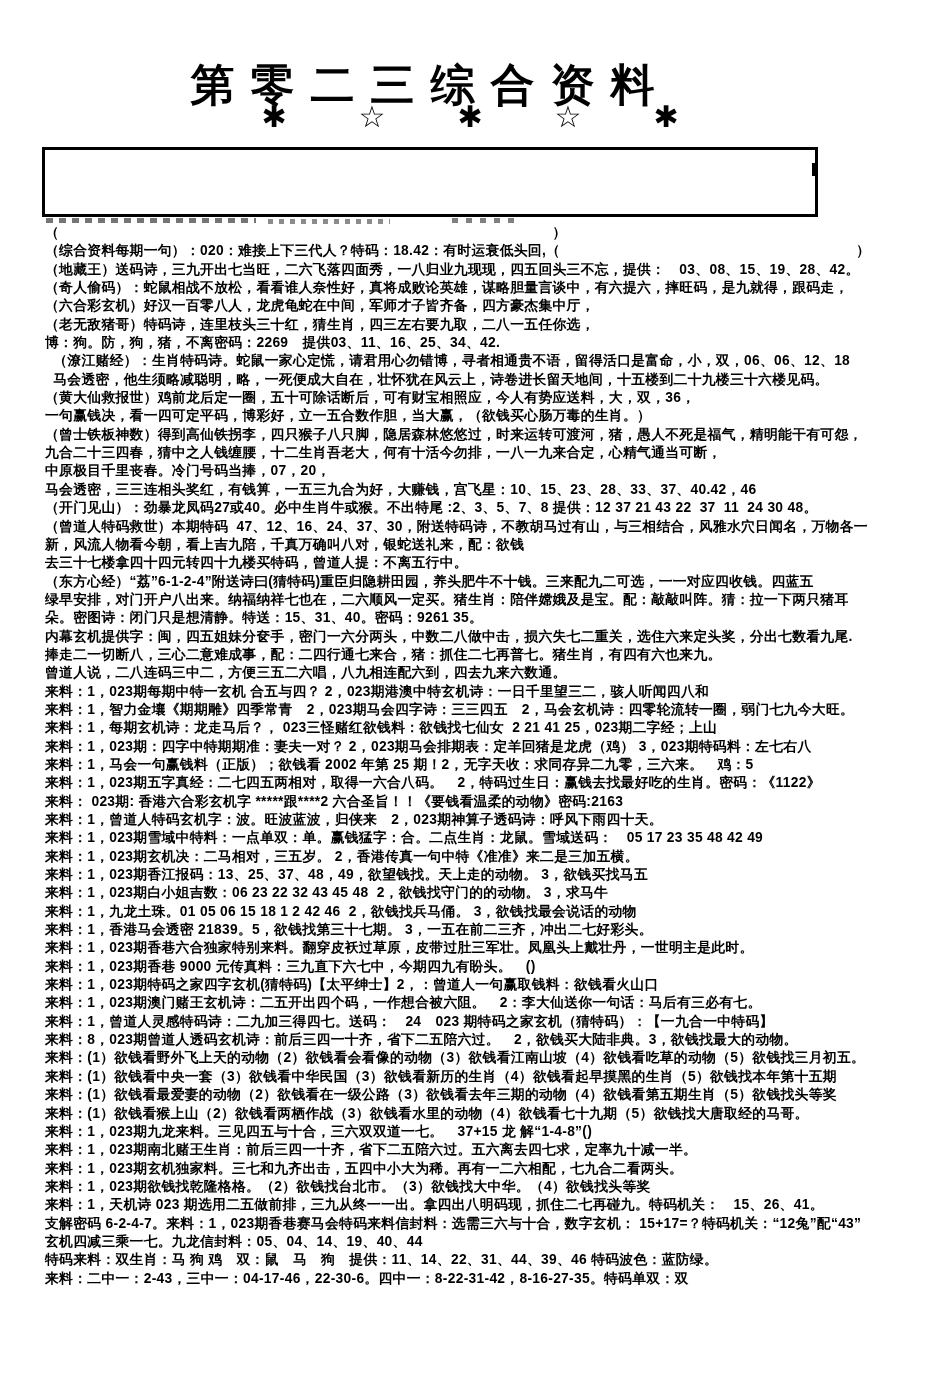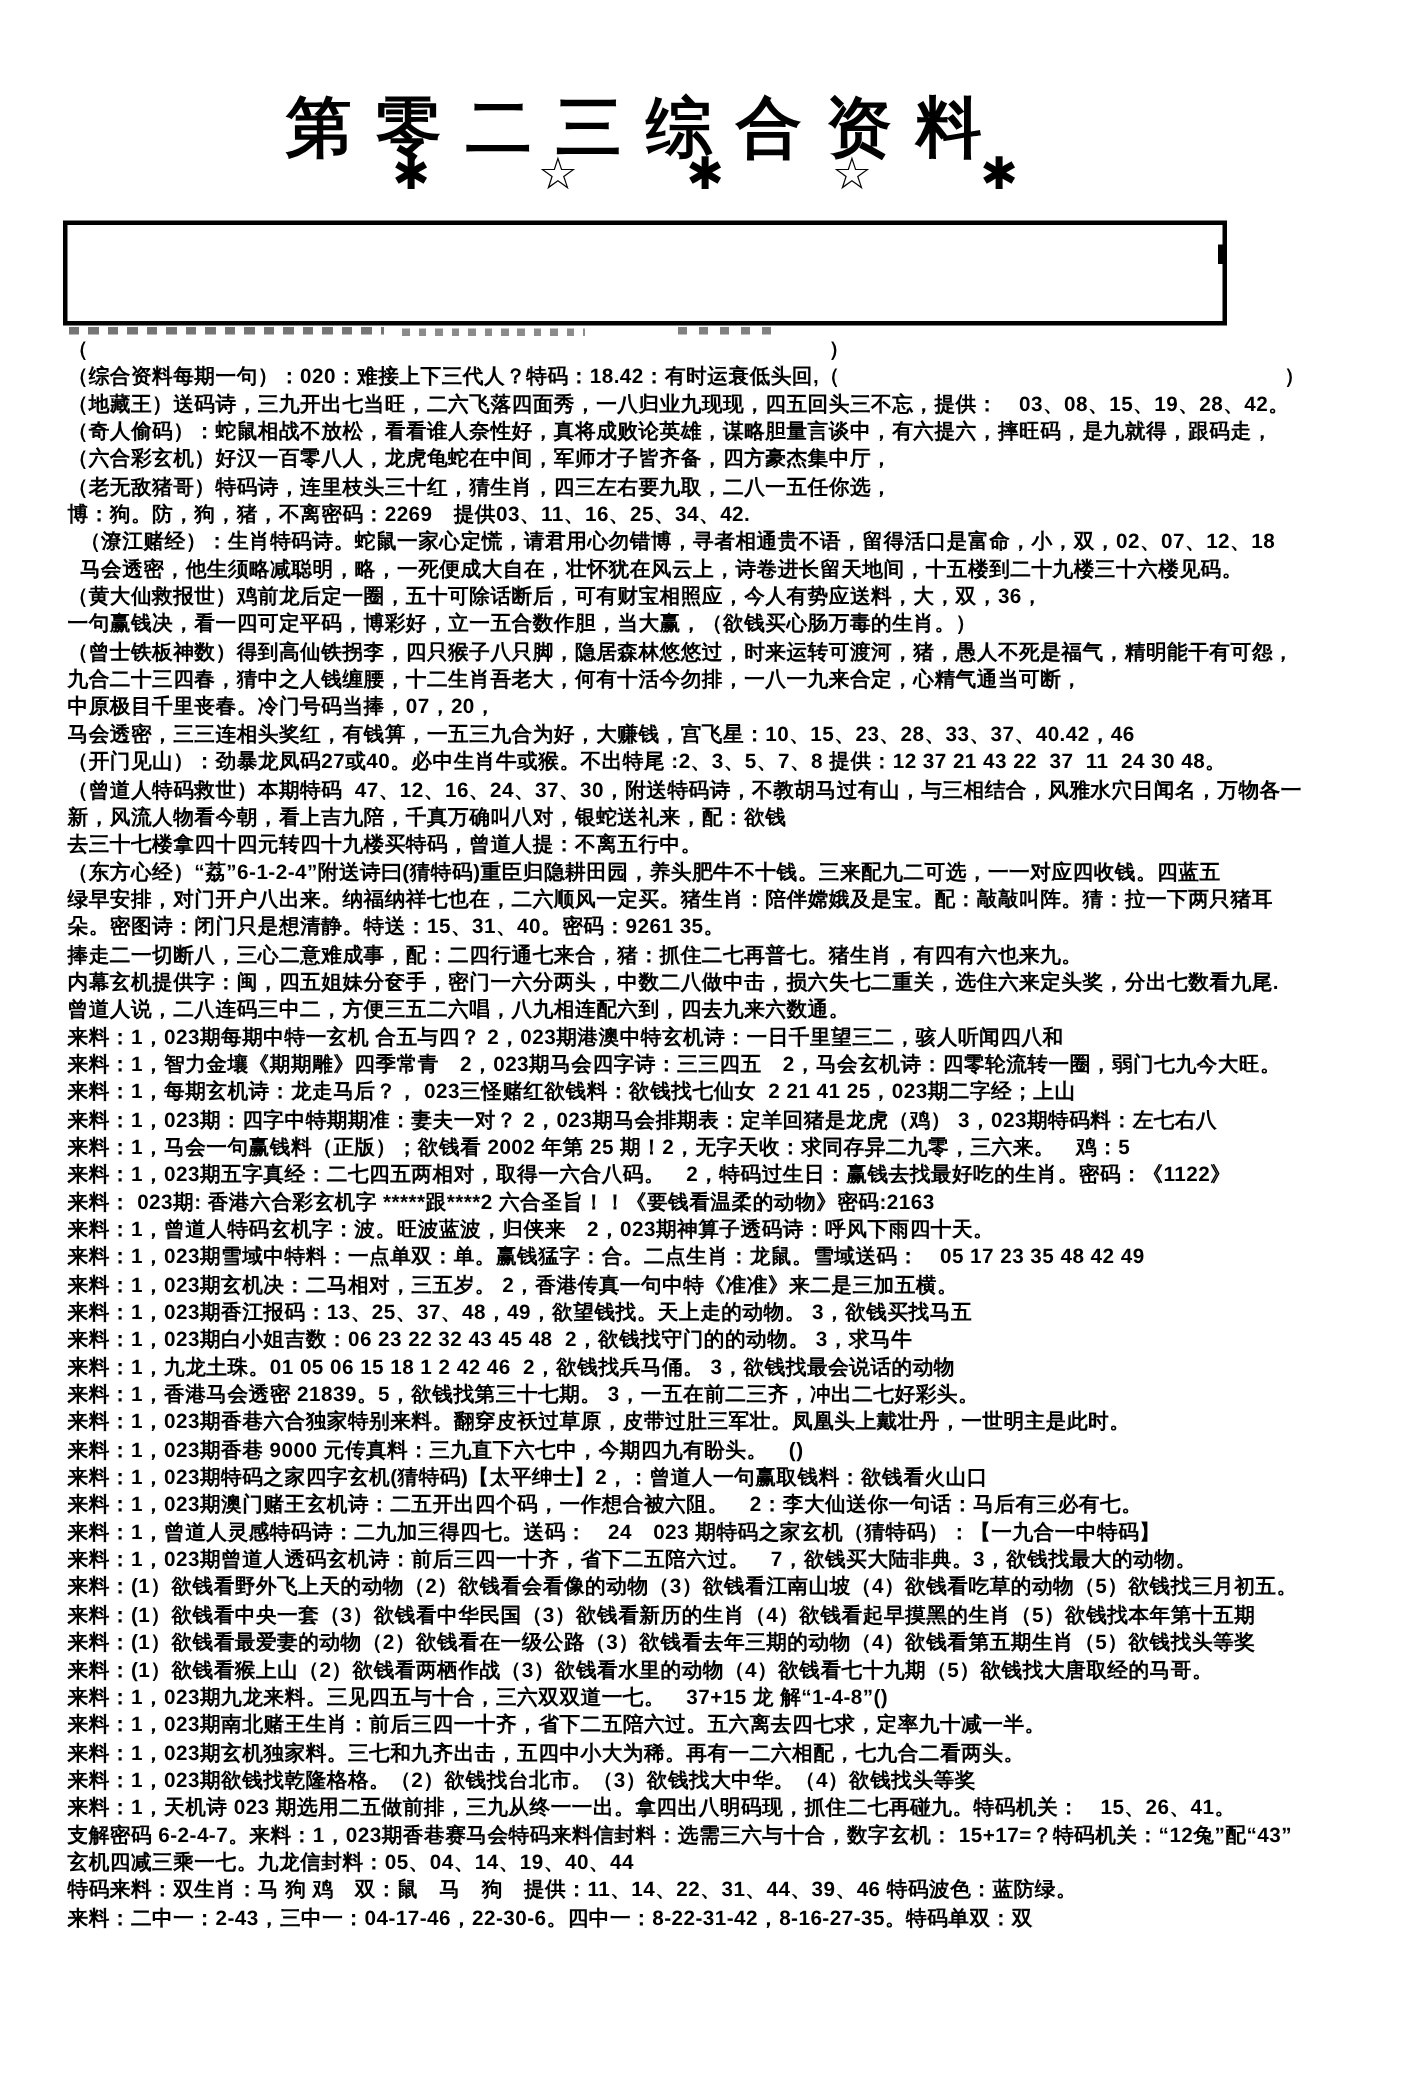--- a/index.html
+++ b/index.html
@@ -57,58 +57,58 @@
   <div class="smudge s3"></div>
 
   <div class="lines">
       <div class="line">（　　　　　　　　　　　　　　　　　　　　　　　　　　　　　　　　　　　）</div>
       <div class="line">（综合资料每期一句）：020：难接上下三代人？特码：18.42：有时运衰低头回,（　　　　　　　　　　　　　　　　　　　　　）</div>
       <div class="line">（地藏王）送码诗，三九开出七当旺，二六飞落四面秀，一八归业九现现，四五回头三不忘，提供：　03、08、15、19、28、42。</div>
       <div class="line">（奇人偷码）：蛇鼠相战不放松，看看谁人奈性好，真将成败论英雄，谋略胆量言谈中，有六提六，摔旺码，是九就得，跟码走，</div>
       <div class="line">（六合彩玄机）好汉一百零八人，龙虎龟蛇在中间，军师才子皆齐备，四方豪杰集中厅，</div>
       <div class="line">（老无敌猪哥）特码诗，连里枝头三十红，猜生肖，四三左右要九取，二八一五任你选，</div>
       <div class="line">博：狗。防，狗，猪，不离密码：2269　提供03、11、16、25、34、42.</div>
-      <div class="line">  （潦江赌经）：生肖特码诗。蛇鼠一家心定慌，请君用心勿错博，寻者相通贵不语，留得活口是富命，小，双，02、07、12、18</div>
+      <div class="line">  （潦江赌经）：生肖特码诗。蛇鼠一家心定慌，请君用心勿错博，寻者相通贵不语，留得活口是富命，小，双，06、06、12、18</div>
       <div class="line">  马会透密，他生须略减聪明，略，一死便成大自在，壮怀犹在风云上，诗卷进长留天地间，十五楼到二十九楼三十六楼见码。</div>
       <div class="line">（黄大仙救报世）鸡前龙后定一圈，五十可除话断后，可有财宝相照应，今人有势应送料，大，双，36，</div>
       <div class="line">一句赢钱决，看一四可定平码，博彩好，立一五合数作胆，当大赢，（欲钱买心肠万毒的生肖。）</div>
       <div class="line">（曾士铁板神数）得到高仙铁拐李，四只猴子八只脚，隐居森林悠悠过，时来运转可渡河，猪，愚人不死是福气，精明能干有可怨，</div>
       <div class="line">九合二十三四春，猜中之人钱缠腰，十二生肖吾老大，何有十活今勿排，一八一九来合定，心精气通当可断，</div>
       <div class="line">中原极目千里丧春。冷门号码当捧，07，20，</div>
       <div class="line">马会透密，三三连相头奖红，有钱箅，一五三九合为好，大赚钱，宫飞星：10、15、23、28、33、37、40.42，46</div>
       <div class="line">（开门见山）：劲暴龙凤码27或40。必中生肖牛或猴。不出特尾 :2、3、5、7、8 提供：12 37 21 43 22  37  11  24 30 48。</div>
       <div class="line">（曾道人特码救世）本期特码  47、12、16、24、37、30，附送特码诗，不教胡马过有山，与三相结合，风雅水穴日闻名，万物各一</div>
       <div class="line">新，风流人物看今朝，看上吉九陪，千真万确叫八对，银蛇送礼来，配：欲钱</div>
       <div class="line">去三十七楼拿四十四元转四十九楼买特码，曾道人提：不离五行中。</div>
       <div class="line">（东方心经）“荔”6-1-2-4”附送诗曰(猜特码)重臣归隐耕田园，养头肥牛不十钱。三来配九二可选，一一对应四收钱。四蓝五</div>
       <div class="line">绿早安排，对门开户八出来。纳福纳祥七也在，二六顺风一定买。猪生肖：陪伴嫦娥及是宝。配：敲敲叫阵。猜：拉一下两只猪耳</div>
       <div class="line">朵。密图诗：闭门只是想清静。特送：15、31、40。密码：9261 35。</div>
+      <div class="line">内幕玄机提供字：闽，四五姐妹分奁手，密门一六分两头，中数二八做中击，损六失七二重关，选住六来定头奖，分出七数看九尾.</div>
       <div class="line">捧走二一切断八，三心二意难成事，配：二四行通七来合，猪：抓住二七再普七。猪生肖，有四有六也来九。</div>
-      <div class="line">内幕玄机提供字：闽，四五姐妹分奁手，密门一六分两头，中数二八做中击，损六失七二重关，选住六来定头奖，分出七数看九尾.</div>
       <div class="line">曾道人说，二八连码三中二，方便三五二六唱，八九相连配六到，四去九来六数通。</div>
       <div class="line">来料：1，023期每期中特一玄机 合五与四？ 2，023期港澳中特玄机诗：一日千里望三二，骇人听闻四八和</div>
       <div class="line">来料：1，智力金壤《期期雕》四季常青　2，023期马会四字诗：三三四五　2，马会玄机诗：四零轮流转一圈，弱门七九今大旺。</div>
       <div class="line">来料：1，每期玄机诗：龙走马后？， 023三怪赌红欲钱料：欲钱找七仙女  2 21 41 25，023期二字经；上山</div>
       <div class="line">来料：1，023期：四字中特期期准：妻夫一对？ 2，023期马会排期表：定羊回猪是龙虎（鸡） 3，023期特码料：左七右八</div>
       <div class="line">来料：1，马会一句赢钱料（正版）；欲钱看 2002 年第 25 期！2，无字天收：求同存异二九零，三六来。　鸡：5</div>
       <div class="line">来料：1，023期五字真经：二七四五两相对，取得一六合八码。　2，特码过生日：赢钱去找最好吃的生肖。密码：《1122》</div>
       <div class="line">来料： 023期: 香港六合彩玄机字 *****跟****2 六合圣旨！！《要钱看温柔的动物》密码:2163</div>
       <div class="line">来料：1，曾道人特码玄机字：波。旺波蓝波，归侠来　2，023期神算子透码诗：呼风下雨四十天。</div>
       <div class="line">来料：1，023期雪域中特料：一点单双：单。赢钱猛字：合。二点生肖：龙鼠。雪域送码：　05 17 23 35 48 42 49</div>
       <div class="line">来料：1，023期玄机决：二马相对，三五岁。 2，香港传真一句中特《准准》来二是三加五横。</div>
       <div class="line">来料：1，023期香江报码：13、25、37、48，49，欲望钱找。天上走的动物。 3，欲钱买找马五</div>
       <div class="line">来料：1，023期白小姐吉数：06 23 22 32 43 45 48  2，欲钱找守门的的动物。 3，求马牛</div>
       <div class="line">来料：1，九龙土珠。01 05 06 15 18 1 2 42 46  2，欲钱找兵马俑。 3，欲钱找最会说话的动物</div>
       <div class="line">来料：1，香港马会透密 21839。5，欲钱找第三十七期。 3，一五在前二三齐，冲出二七好彩头。</div>
       <div class="line">来料：1，023期香巷六合独家特别来料。翻穿皮袄过草原，皮带过肚三军壮。凤凰头上戴壮丹，一世明主是此时。</div>
       <div class="line">来料：1，023期香巷 9000 元传真料：三九直下六七中，今期四九有盼头。　()</div>
       <div class="line">来料：1，023期特码之家四字玄机(猜特码)【太平绅士】2，：曾道人一句赢取钱料：欲钱看火山口</div>
       <div class="line">来料：1，023期澳门赌王玄机诗：二五开出四个码，一作想合被六阻。　2：李大仙送你一句话：马后有三必有七。</div>
       <div class="line">来料：1，曾道人灵感特码诗：二九加三得四七。送码：　24　023 期特码之家玄机（猜特码）：【一九合一中特码】</div>
-      <div class="line">来料：1，023期曾道人透码玄机诗：前后三四一十齐，省下二五陪六过。　7，欲钱买大陆非典。3，欲钱找最大的动物。</div>
+      <div class="line">来料：8，023期曾道人透码玄机诗：前后三四一十齐，省下二五陪六过。　2，欲钱买大陆非典。3，欲钱找最大的动物。</div>
       <div class="line">来料：(1）欲钱看野外飞上天的动物（2）欲钱看会看像的动物（3）欲钱看江南山坡（4）欲钱看吃草的动物（5）欲钱找三月初五。</div>
       <div class="line">来料：(1）欲钱看中央一套（3）欲钱看中华民国（3）欲钱看新历的生肖（4）欲钱看起早摸黑的生肖（5）欲钱找本年第十五期</div>
       <div class="line">来料：(1）欲钱看最爱妻的动物（2）欲钱看在一级公路（3）欲钱看去年三期的动物（4）欲钱看第五期生肖（5）欲钱找头等奖</div>
       <div class="line">来料：(1）欲钱看猴上山（2）欲钱看两栖作战（3）欲钱看水里的动物（4）欲钱看七十九期（5）欲钱找大唐取经的马哥。</div>
       <div class="line">来料：1，023期九龙来料。三见四五与十合，三六双双道一七。　37+15 龙 解“1-4-8”()</div>
       <div class="line">来料：1，023期南北赌王生肖：前后三四一十齐，省下二五陪六过。五六离去四七求，定率九十减一半。</div>
       <div class="line">来料：1，023期玄机独家料。三七和九齐出击，五四中小大为稀。再有一二六相配，七九合二看两头。</div>
       <div class="line">来料：1，023期欲钱找乾隆格格。（2）欲钱找台北市。（3）欲钱找大中华。（4）欲钱找头等奖</div>
       <div class="line">来料：1，天机诗 023 期选用二五做前排，三九从终一一出。拿四出八明码现，抓住二七再碰九。特码机关：　15、26、41。</div>
       <div class="line">支解密码 6-2-4-7。来料：1，023期香巷赛马会特码来料信封料：选需三六与十合，数字玄机： 15+17=？特码机关：“12兔”配“43”</div>

